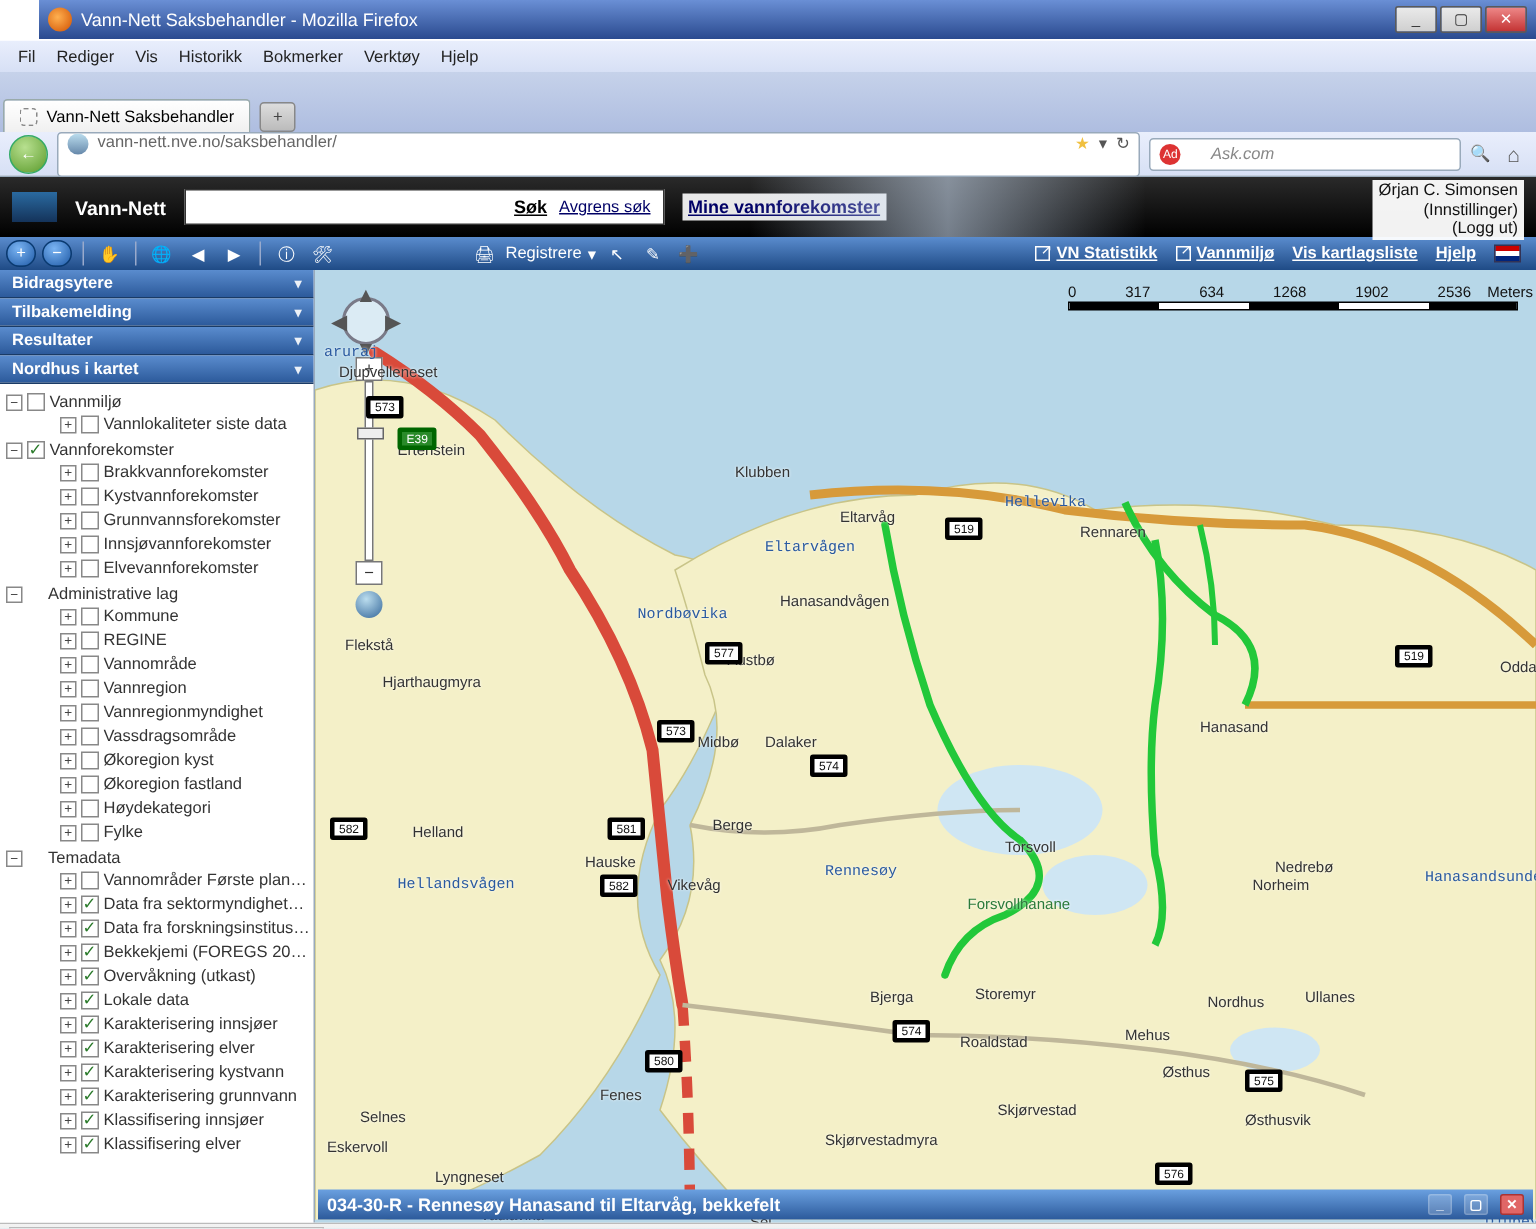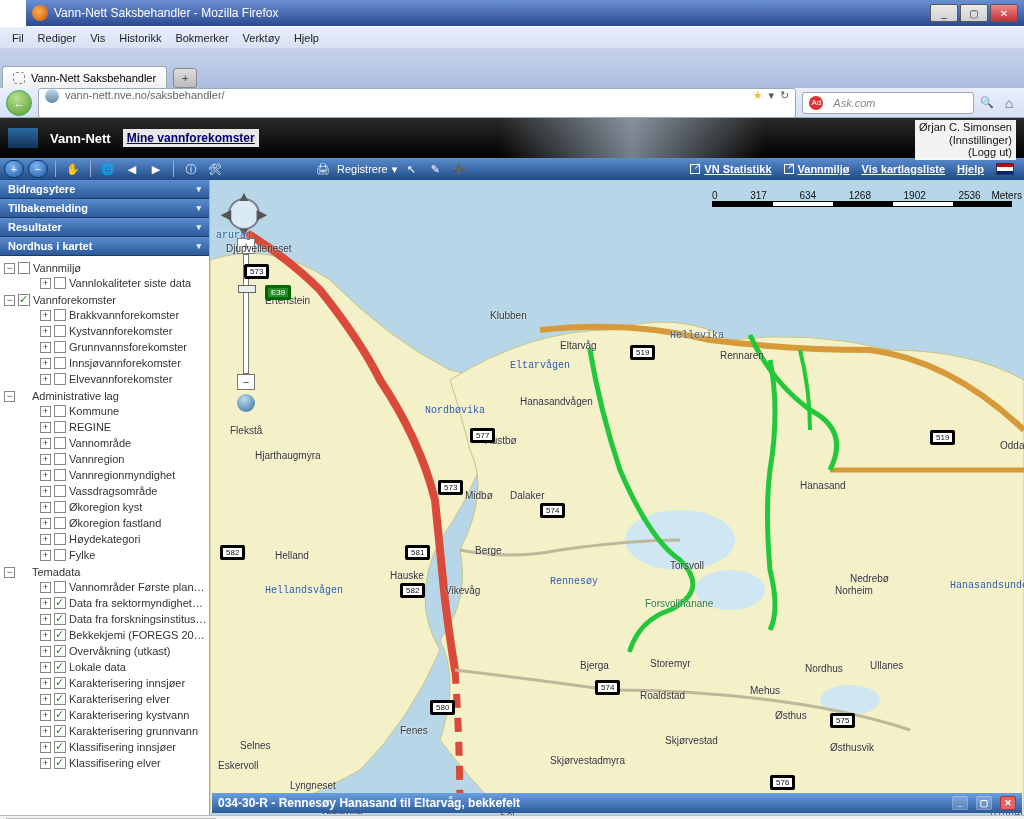--- a/index.html
+++ b/index.html
@@ -20,21 +20,21 @@
 .ff-tab { height: 22px; background: linear-gradient(#fff,#f0f0f0); border:1px solid #9aa; border-bottom:none; border-radius:3px 3px 0 0; padding: 3px 10px; display:flex; align-items:center; gap:6px; font-size:11px; }
 .ff-tab .dot { width:12px; height:12px; border:1px dashed #888; border-radius:3px; }
 .ff-addtab { width:24px; height:20px; background:linear-gradient(#ddd,#bbb); border:1px solid #888; border-radius:3px; margin-left:6px; display:flex;align-items:center;justify-content:center; color:#444;}
 .ff-urlbar { height: 30px; background: linear-gradient(#e9eefc,#d7e0f5); display:flex; align-items:center; padding: 0 6px; gap:6px; border-bottom:1px solid #9ab; }
 .ff-back { width:26px; height:26px; border-radius:50%; background: radial-gradient(circle at 40% 30%, #b8e090, #5a9a2a); border:1px solid #3a6; display:flex;align-items:center;justify-content:center;color:#fff; }
 .ff-urlinput { flex:1; height:30px; background:#fff; border:1px solid #9ab; border-radius:3px; display:flex; align-items:flex-start; padding:0 6px; gap:6px; color:#555; }
 .ff-urlinput .globe { width:14px;height:14px; border-radius:50%; background: linear-gradient(#bde,#68a); }
 .ff-urlinput .url { flex:1; font-size:11px; color:#666; }
 .ff-urlinput .star { color:#f0c040; }
 .ff-urlinput .reload { color:#555; }
-.ff-search { width:172px; height:22px; background:#fff; border:1px solid #9ab; border-radius:3px; display:flex; align-items:center; padding:0 6px; gap:10px; color:#888; font-style:italic; }
+.ff-search { width:208px; height:22px; background:#fff; border:1px solid #9ab; border-radius:3px; display:flex; align-items:center; padding:0 6px; gap:20px; color:#888; font-style:italic; }
 .ff-search .asklogo { width:14px;height:14px; border-radius:50%; background:#d33; color:#fff; font-size:8px; display:flex;align-items:center;justify-content:center; font-style:normal;}
 .ff-home { width:18px;height:18px; color:#555; display:flex;align-items:center;justify-content:center; font-size:14px;}
 .ff-sglass { color:#555; }
 
 
 .app-header { height:40px; background: linear-gradient(#2a2a2a,#000); display:flex; align-items:center; color:#fff; padding:0 8px; gap:12px; position:relative;}
 .app-header .logo { width:30px; height:20px; background: linear-gradient(#2a6aa0,#14335a); }
 .app-header .brand { font-weight:bold; font-size:13px; }
 .app-header .searchbox { background:#fff; height:24px; width:320px; display:flex; align-items:center; justify-content:flex-end; padding:0 8px; gap:8px; border:1px solid #333;}
 .app-header .searchbox .soklabel { color:#000; font-weight:bold; text-decoration:underline; font-size:12px;}
@@ -150,20 +150,24 @@
     <div class="asklogo">Ad</div>
     <span>Ask.com</span>
   </div>
   <div class="ff-sglass">🔍</div>
   <div class="ff-home">⌂</div>
 </div>
 
 <div class="app-header">
   <div class="logo"></div>
   <div class="brand">Vann-Nett</div>
+  <div class="searchbox">
+    <span class="soklabel">Søk</span>
+    <span class="avgrens">Avgrens søk</span>
+  </div>
   <div class="app-header-bg"></div>
   <span class="minelink">Mine vannforekomster</span>
   <div class="userbox">
     <div>Ørjan C. Simonsen</div>
     <div>(Innstillinger)</div>
     <div>(Logg ut)</div>
   </div>
 </div>
 
 <div class="app-toolbar">

